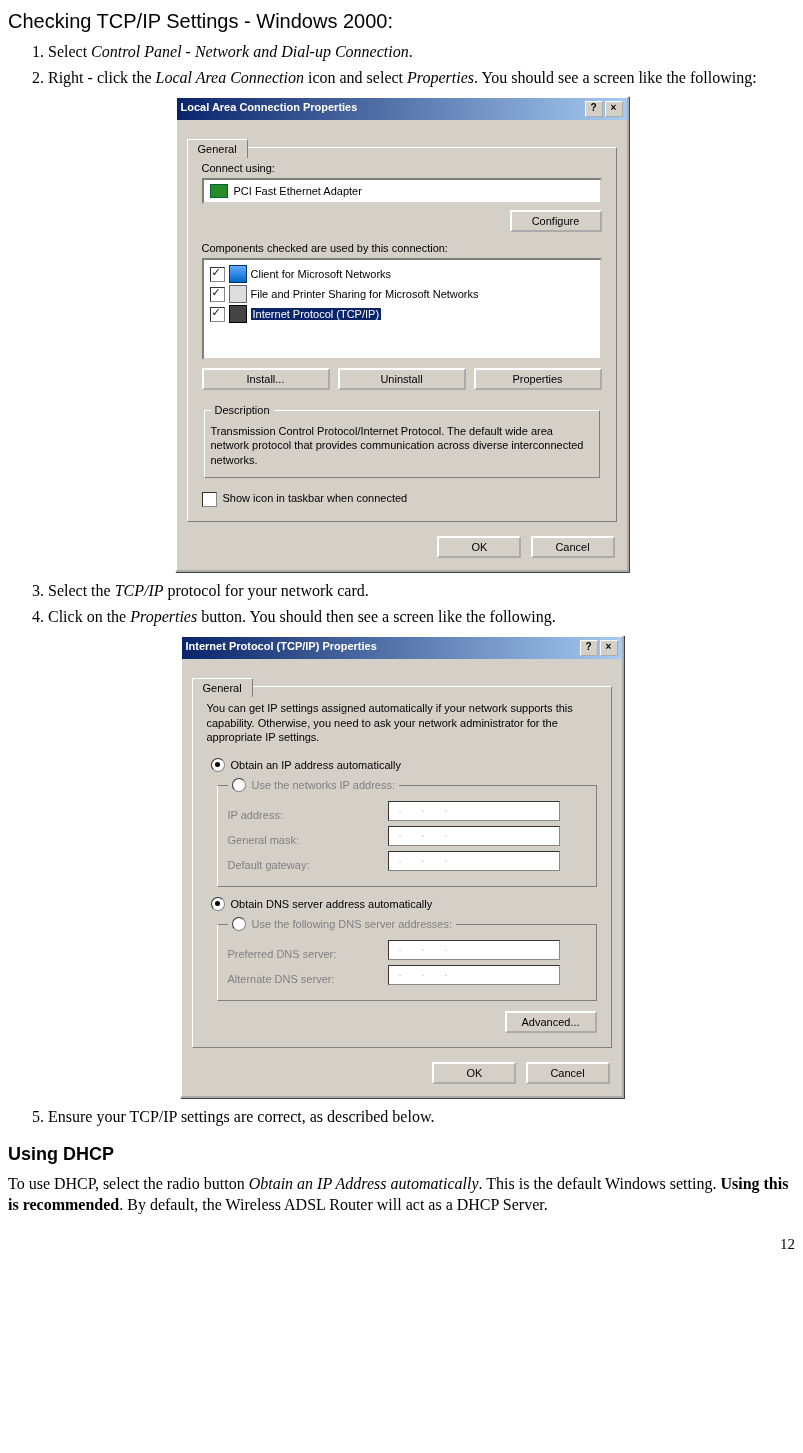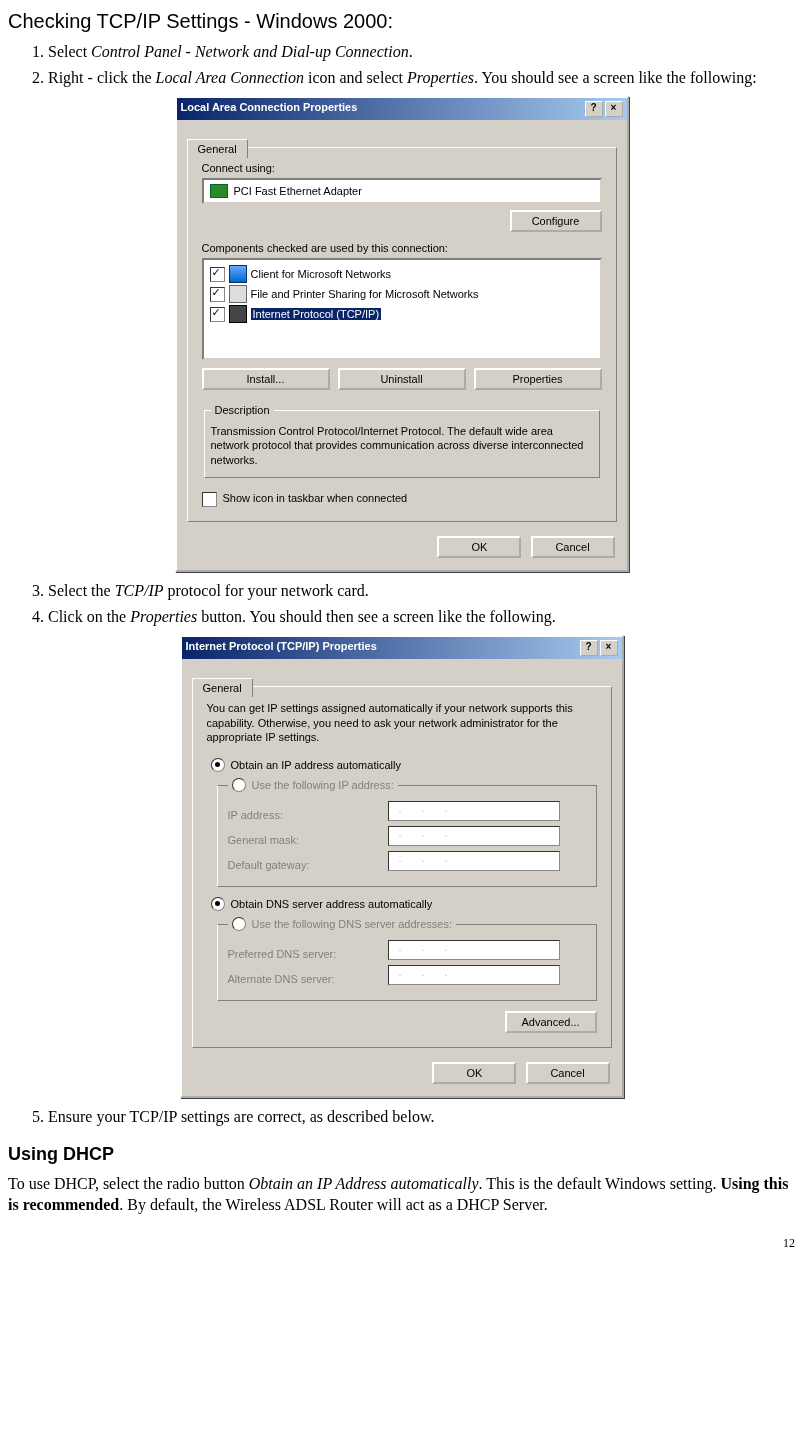--- a/index.html
+++ b/index.html
@@ -28,21 +28,21 @@
     padding-left: 40px;
   }
   ol li {
     padding-left: 0px;
     margin-bottom: 4px;
     line-height: 1.35;
   }
   .italic { font-style: italic; }
   .bold { font-weight: bold; }
   p { margin: 6px 0; line-height: 1.35; }
-  .page-num { text-align: right; font-size: 12px; margin-top: 20px; }
+  .page-num { text-align: right; font-size: 15px; margin-top: 20px; }
 
   
   .win2k-dialog {
     font-family: Tahoma, Arial, sans-serif;
     font-size: 11px;
     background: #d4d0c8;
     border: 2px outset #fff;
     margin: 8px auto;
     box-shadow: 1px 1px 0 #404040;
   }
@@ -309,21 +309,21 @@
   <div class="tab-body">
     <div class="info-text">You can get IP settings assigned automatically if your network supports this capability. Otherwise, you need to ask your network administrator for the appropriate IP settings.</div>
 
     <div class="radio-row">
       <span class="radio on"></span>
       <span>Obtain an IP address automatically</span>
     </div>
     <fieldset class="ip-group">
       <legend>
           <span class="radio"></span>
-          <span>Use the following IP address:</span>
+          <span>Use the networks IP address:</span>
         </legend>
       <div class="ip-row">
           <span class="ip-label">IP address:</span>
           <span class="ip-field">...</span>
         </div>
       <div class="ip-row">
           <span class="ip-label">General mask:</span>
           <span class="ip-field">...</span>
         </div>
       <div class="ip-row">

